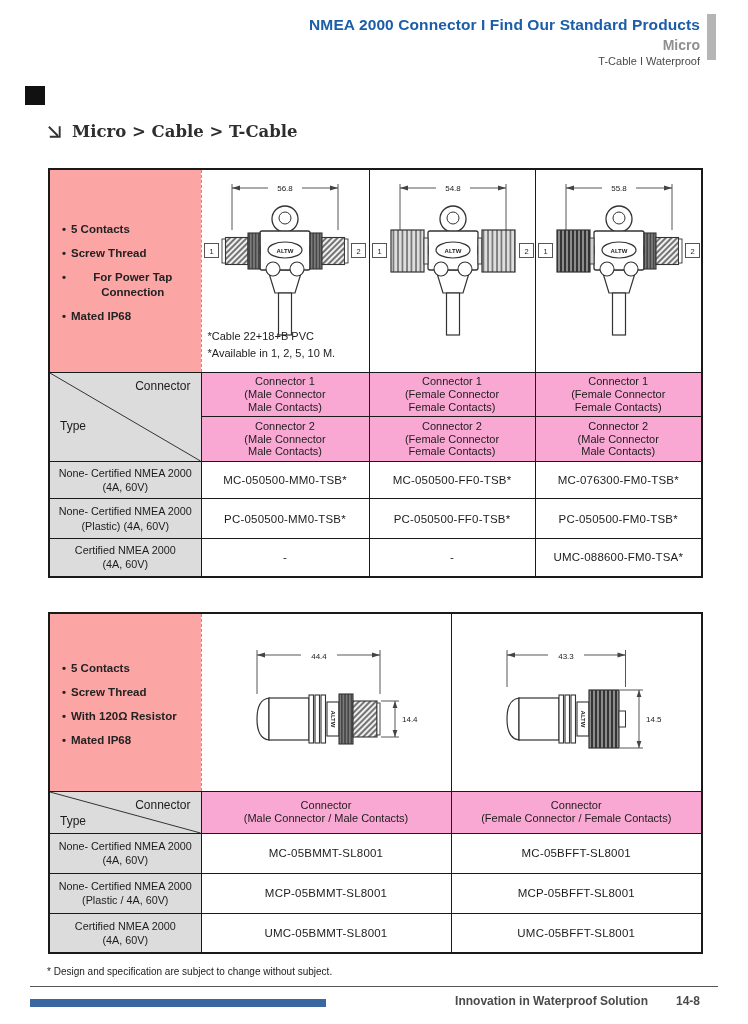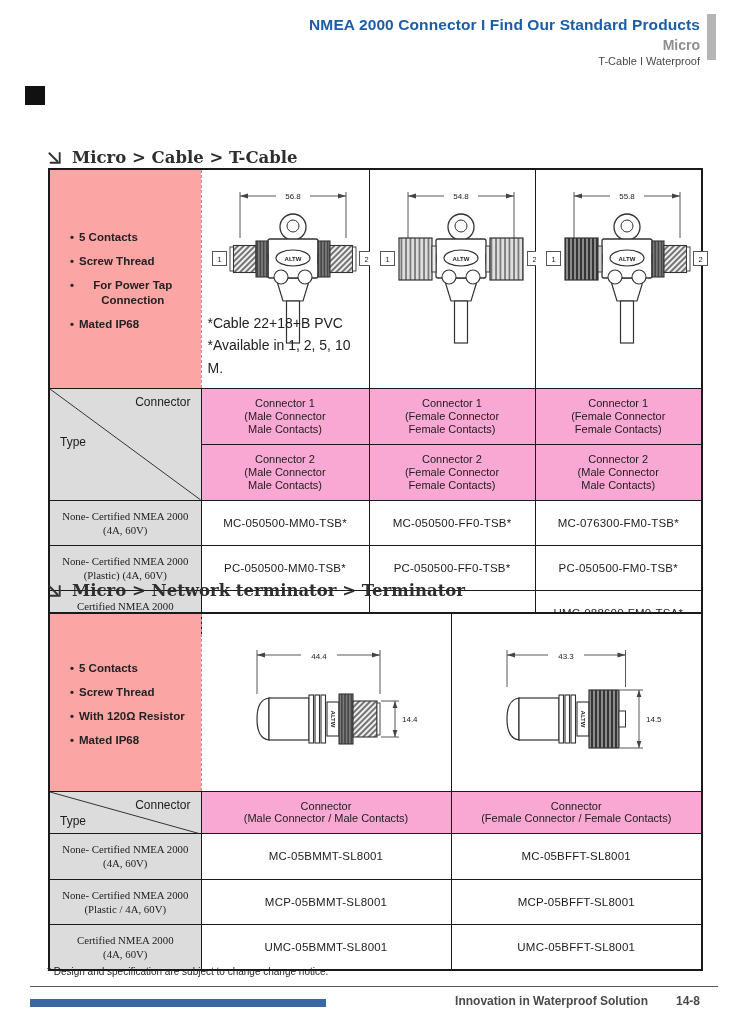--- a/index.html
+++ b/index.html
@@ -11,46 +11,46 @@
   .hdr-title{color:#1b5da8;font-size:15.5px;font-weight:bold;letter-spacing:.1px;}
   .hdr-product{color:#8f8f8f;font-size:14px;font-weight:bold;margin-top:3px;}
   .hdr-sub{color:#4a4a4a;font-size:11px;margin-top:2px;}
   .hdr-bar{position:absolute;top:14px;right:32px;width:9px;height:46px;background:#b5b5b5;}
   .black-square{position:absolute;left:25px;top:86px;width:20px;height:19px;background:#111;}
 
   
   .sec-title{position:absolute;left:46px;display:flex;align-items:center;gap:9px;
              font-family:"DejaVu Serif","Liberation Serif",serif;font-weight:bold;
              font-size:16.5px;color:#2e2e2e;}
-  #t1{top:148px;} #t2{top:581px;}
+  #t1{top:122px;} #t2{top:581px;}
 
   
   .ptable{position:absolute;left:48px;width:653px;border-collapse:collapse;table-layout:fixed;
           border:2px solid #1a1a1a;}
   #tbl1{top:168px;} #tbl2{top:612px;}
-  .ptable td{border:1px solid #1a1a1a;padding:8px;vertical-align:middle;text-align:center;}
+  .ptable td{border:1px solid #1a1a1a;padding:0;vertical-align:middle;text-align:center;}
 
   .panel{background:#fca5a5;vertical-align:top;text-align:left;border-right:none !important;}
   .feat{list-style:none;margin:13px 0 0;padding:0 6px 0 12px;}
   .feat li{display:flex;gap:5px;font-size:11.5px;font-weight:bold;color:#222;
            margin-bottom:9px;line-height:1.3;}
   .feat li::before{content:"\2022";flex:0 0 auto;}
 
   .dcell{border-left:1px dashed #999 !important;position:relative;vertical-align:top;background:#fff;}
-  .notes{position:absolute;left:6px;bottom:9px;text-align:left;font-size:14px;color:#222;line-height:1.6;}
+  .notes{position:absolute;left:6px;bottom:9px;text-align:left;font-size:11px;color:#222;line-height:1.6;}
 
   .corner{background:#dcdcdc;position:relative;}
   .corner .ct{position:absolute;top:6px;right:10px;font-size:12px;color:#1c1c1c;}
   .corner .cb{position:absolute;left:10px;font-size:12px;color:#1c1c1c;}
   #tbl1 .corner .cb{top:46px;}
   #tbl2 .corner .cb{bottom:5px;}
   .diagline{position:absolute;left:0;top:0;width:100%;height:100%;}
 
   .chead{font-size:11px;line-height:1.18;white-space:pre-line;background:#f9a8d4;}
-  .rlabel{background:#dcdcdc;font-size:10.8px;line-height:1.3;white-space:pre-line;font-family:Liberation Serif, serif;}
+  .rlabel{background:#dcdcdc;font-size:10.8px;line-height:1.3;white-space:pre-line;}
   .pn{font-size:11.5px;letter-spacing:.2px;background:#fff;}
 
   
   .tsvg{display:block;margin:4px auto 0;width:166px;height:198px;}
   .tmsvg{display:block;margin:16px auto 0;width:210px;height:140px;}
   .dimtxt{font-size:8px;text-anchor:middle;fill:#222;font-family:"Liberation Sans",sans-serif;}
   .dimtxt-l{font-size:8px;text-anchor:start;fill:#222;font-family:"Liberation Sans",sans-serif;}
   .brandtxt{font-size:6px;font-weight:bold;text-anchor:middle;fill:#222;font-family:"Liberation Sans",sans-serif;}
   .brandv{font-size:6px;font-weight:bold;text-anchor:middle;fill:#222;font-family:"Liberation Sans",sans-serif;}
   .tagtxt{font-size:7.5px;text-anchor:middle;fill:#222;font-family:"Liberation Sans",sans-serif;}
@@ -304,26 +304,20 @@
     <tr style="height:38px">
       <td class="rlabel">Certified NMEA 2000
 (4A, 60V)</td>
       <td class="pn">-</td>
       <td class="pn">-</td>
       <td class="pn">UMC-088600-FM0-TSA*</td>
     </tr>
   </tbody>
     </table>
 
-  <div class="sec-title" id="t2">
-    <svg width="17" height="17" viewBox="0 0 18 18">
-      <path d="M3 4 L12.5 13.5 M4 14.5 H15.5 M14.5 15 V3.5" fill="none" stroke="#333" stroke-width="2"></path>
-    </svg>
-    <span>Micro &gt; Network terminator &gt; Terminator</span>
-  </div>
 
   <table class="ptable" id="tbl2">
     <colgroup>
         <col style="width:152px">
         <col style="width:250px">
         <col style="width:251px">
       </colgroup>
     <tbody>
         <tr style="height:178px">
       <td class="panel">
@@ -392,21 +386,21 @@
     </tr>
     <tr style="height:40px">
       <td class="rlabel">Certified NMEA 2000
 (4A, 60V)</td>
       <td class="pn">UMC-05BMMT-SL8001</td>
       <td class="pn">UMC-05BFFT-SL8001</td>
     </tr>
   </tbody>
     </table>
 
-  <div class="fnote">* Design and specification are subject to change change notice.</div>
+  <div class="fnote">* Design and specification are subject to change without subject.</div>
   <div class="frule"></div>
   <div class="fbar"></div>
   <div class="ftag">
     <span>Innovation in Waterproof Solution</span>
     <span>14-8</span>
   </div>
 
 </div>
 
 </body></html>

